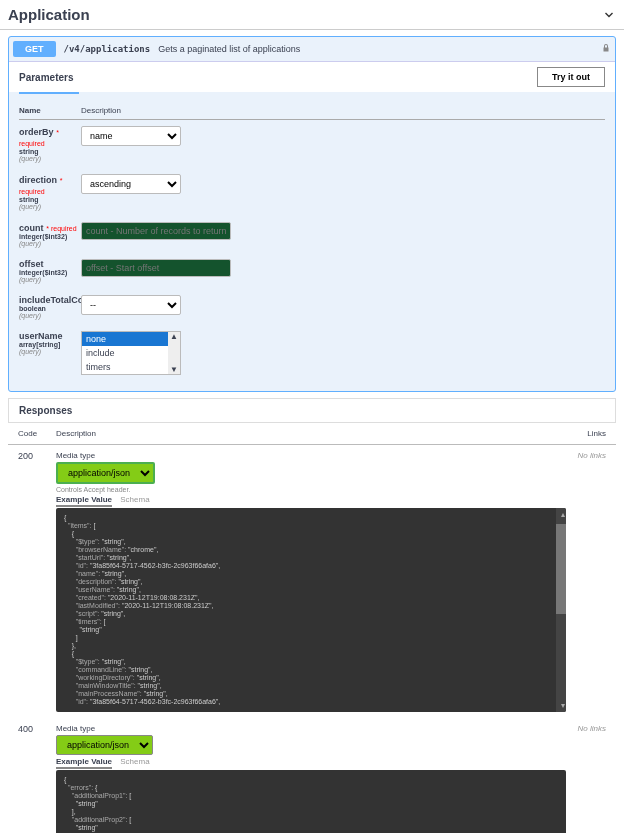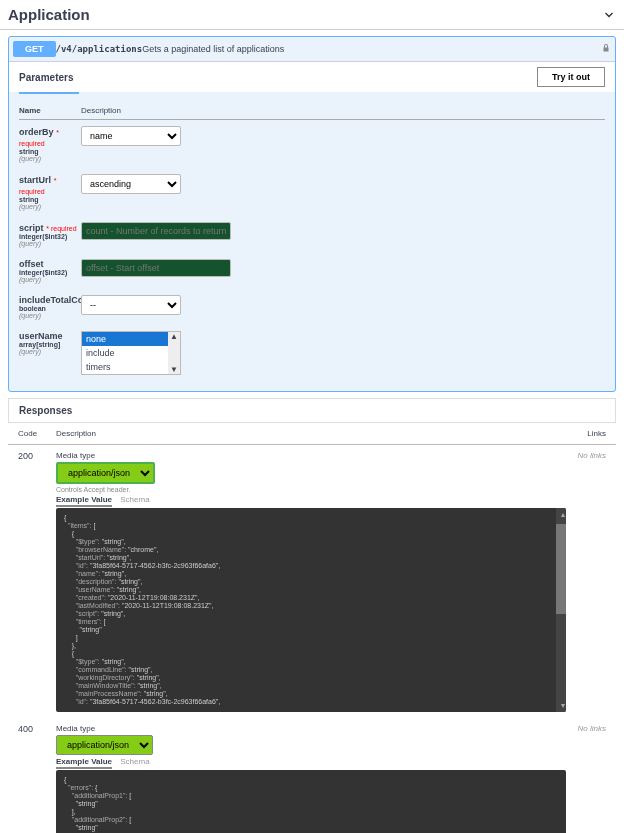--- a/index.html
+++ b/index.html
@@ -3,21 +3,21 @@
 <meta charset="utf-8">
 <style>
 * { margin: 0; padding: 0; box-sizing: border-box; font-family: sans-serif; }
 body { width: 624px; background: #fff; font-size: 10px; color: #3b4151; }
 
 .section-header { display: flex; justify-content: space-between; align-items: center; padding: 6px 8px; border-bottom: 1px solid #ccc; cursor: pointer; gap: 32px; }
 .section-header h2 { font-size: 15px; font-weight: bold; }
 .chev { width: 14px; height: 14px; }
 
 .op { margin: 6px 8px; border: 1px solid #61affe; border-radius: 3px; background: #eaf2fb; }
-.op-summary { display: flex; align-items: center; padding: 4px; }
+.op-summary { display: flex; align-items: center; padding: 4px; gap: 8px; }
 .method { background: #61affe; color: #fff; font-weight: bold; font-size: 9px; padding: 3px 12px; border-radius: 2px; }
 .path { font-family: monospace; font-size: 9px; font-weight: bold; }
 .desc { font-size: 9px; color: #3b4151; }
 .lock { margin-left: auto; color: #888; }
 
 .params-header { display: flex; justify-content: space-between; align-items: center; padding: 5px 10px; background: #fff; border-top: 1px solid #cce; }
 .params-header h4 { font-size: 10px; }
 .tryit { background: #fff; border: 1px solid #888; padding: 4px 14px; font-size: 9px; font-weight: bold; cursor: pointer; }
 .tabline { border-bottom: 2px solid #61affe; width: 60px; margin: 0 10px 8px 10px; }
 
@@ -99,30 +99,30 @@
       <div class="meta">
         <div><span class="pname">orderBy</span> <span class="req">* required</span></div>
         <div class="ptype">string</div>
         <div class="ploc">(query)</div>
       </div>
       <select><option>name</option></select>
     </div>
 
     <div class="prow">
       <div class="meta">
-        <div><span class="pname">startUrl</span> <span class="req">* required</span></div>
+        <div><span class="pname">direction</span> <span class="req">* required</span></div>
         <div class="ptype">string</div>
         <div class="ploc">(query)</div>
       </div>
       <select><option>ascending</option></select>
     </div>
 
     <div class="prow">
       <div class="meta">
-        <div><span class="pname">script</span> <span class="req">* required</span></div>
+        <div><span class="pname">count</span> <span class="req">* required</span></div>
         <div class="ptype">integer($int32)</div>
         <div class="ploc">(query)</div>
       </div>
       <input disabled="" placeholder="count - Number of records to return" style="">
     </div>
 
     <div class="prow">
       <div class="meta">
         <div class="pname">offset</div>
         <div class="ptype">integer($int32)</div>

